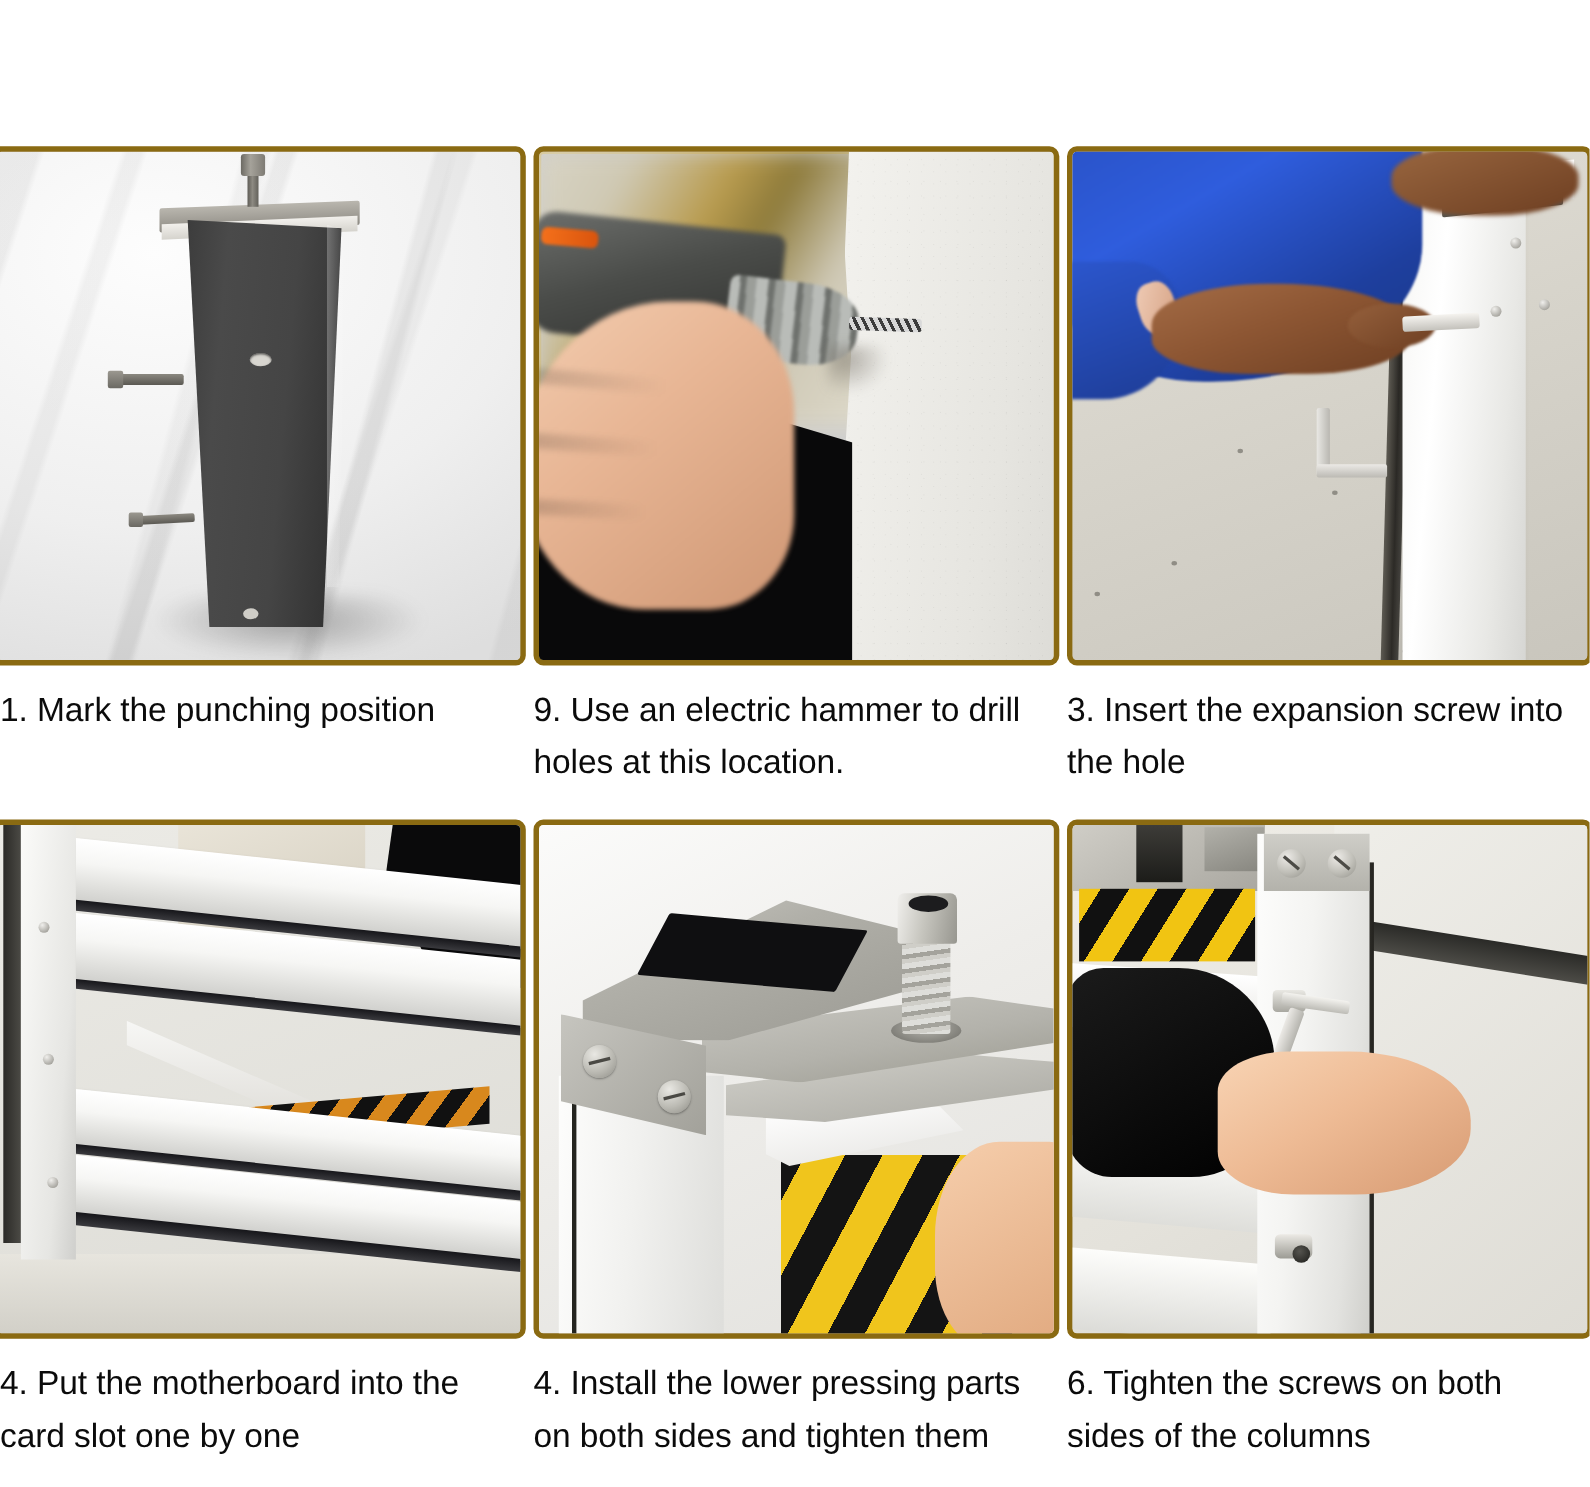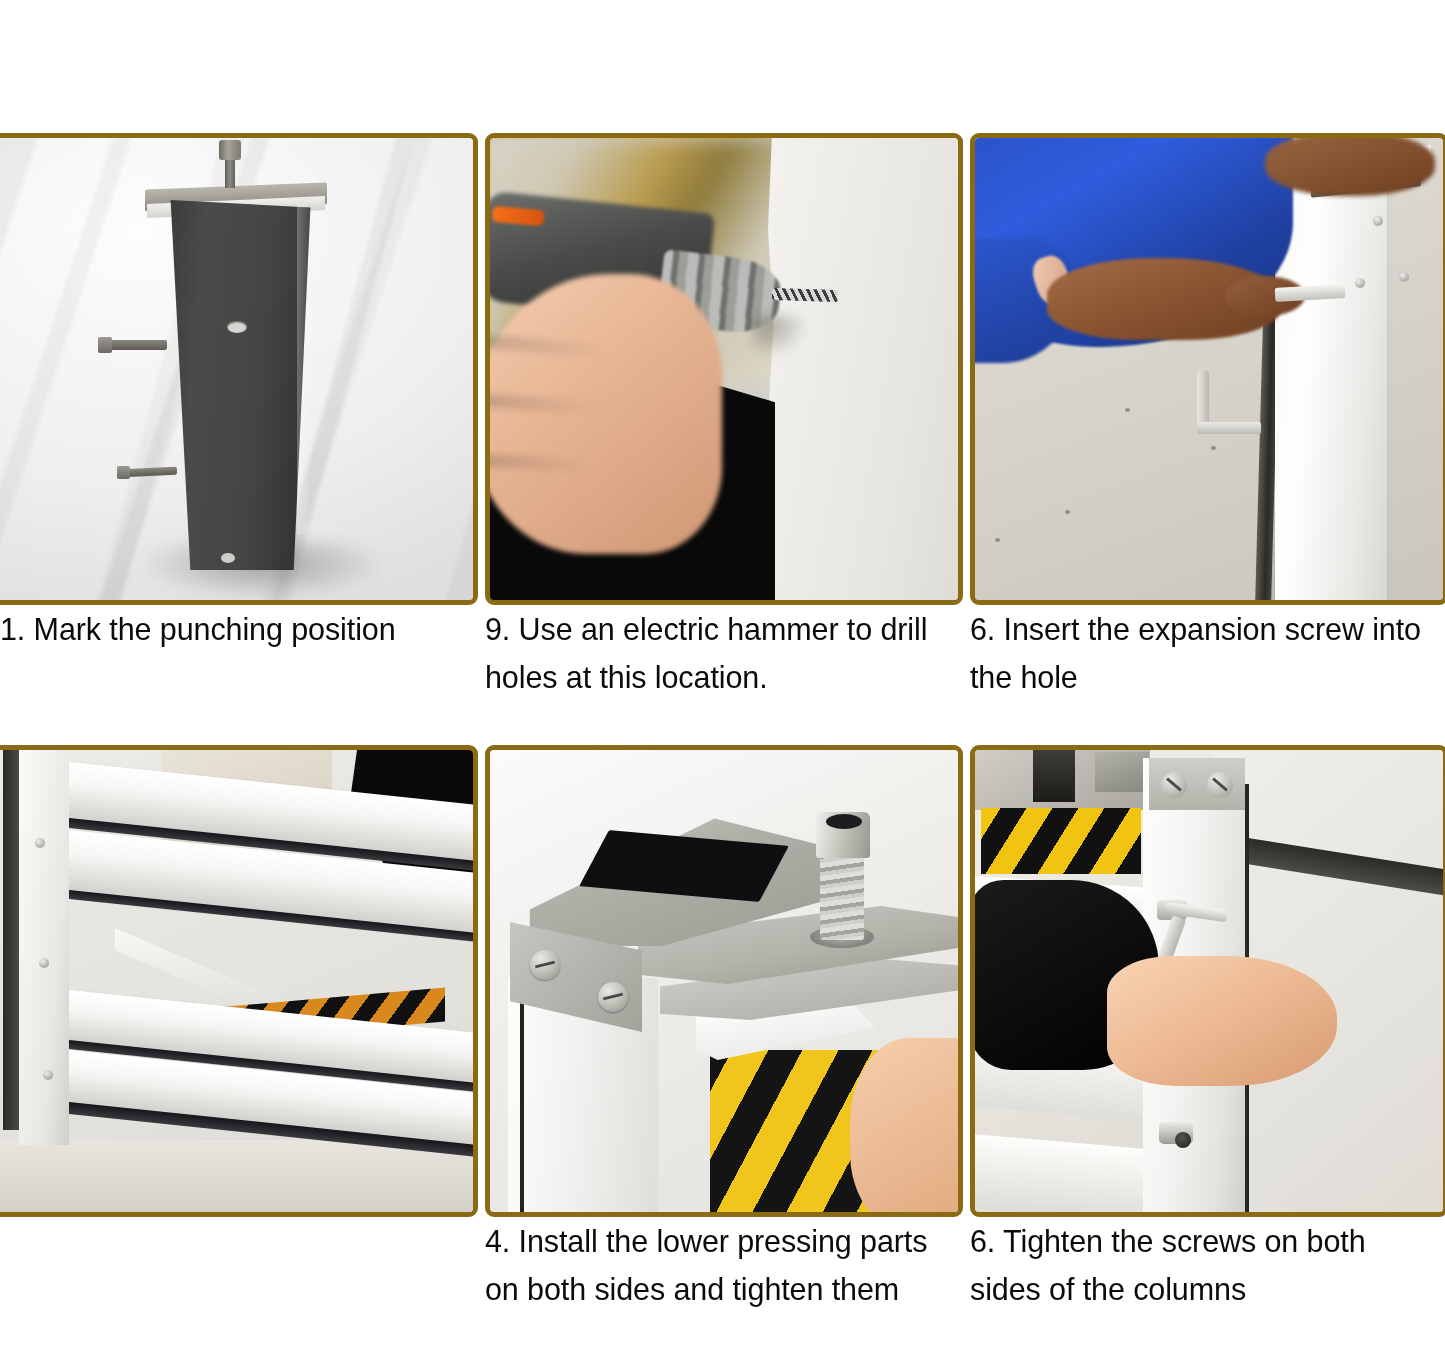--- a/index.html
+++ b/index.html
@@ -85,21 +85,21 @@
   }
   .cell.c1 .frame { width: 486px; border-left-width: 5px; }
   .photo {
     position: absolute;
     inset: 0;
     overflow: hidden;
   }
 
   
   .caption {
-    margin-top: 0;
+    margin-top: 16px;
     width: 460px;
     font-size: 30.5px;
     line-height: 48px;
     font-weight: normal;
     color: #0b0b0b;
     letter-spacing: -0.1px;
   }
   .cell.c1 .caption { margin-left: 8px; }
 
   
@@ -605,21 +605,21 @@
             <div class="p3-shirt2"></div>
             <div class="p3-arm-top"></div>
             <div class="p3-cuff"></div>
             <div class="p3-arm"></div>
             <div class="p3-arm2"></div>
             <div class="p3-tool"></div>
             <div class="p3-allen"></div>
             <div class="p3-allen2"></div>
           </div>
         </div>
-        <div class="caption">6. Insert the expansion screw into the hole</div>
+        <div class="caption">3. Insert the expansion screw into the hole</div>
       </div>
 
     </div>
 
     <div class="row row-2">
 
       <div class="cell c1">
         <div class="frame">
           <div class="photo">
             <div class="p4-bg"></div>
@@ -637,20 +637,21 @@
             <div class="p4-boardline" style="left:72px;top:312px;width:420px;height:9px;transform:skewY(6deg);"></div>
             <div class="p4-board" style="left:72px;top:322px;width:420px;height:54px;transform:skewY(6deg);"></div>
             <div class="p4-boardline" style="left:72px;top:374px;width:420px;height:12px;transform:skewY(6deg);"></div>
             <div class="p4-leftshadow"></div>
             <div class="p4-leftpost"></div>
             <div class="p3-screw" style="left:38px;top:88px;"></div>
             <div class="p3-screw" style="left:42px;top:208px;"></div>
             <div class="p3-screw" style="left:46px;top:320px;"></div>
           </div>
         </div>
+        <div class="caption">4. Put the motherboard into the card slot one by one</div>
       </div>
 
       <div class="cell c2">
         <div class="frame">
           <div class="photo">
             <div class="p5-bg"></div>
             <div class="p5-hazard"></div>
             <div class="p5-hand"></div>
             <div class="p5-col"></div>
             <div class="p5-colline"></div>

